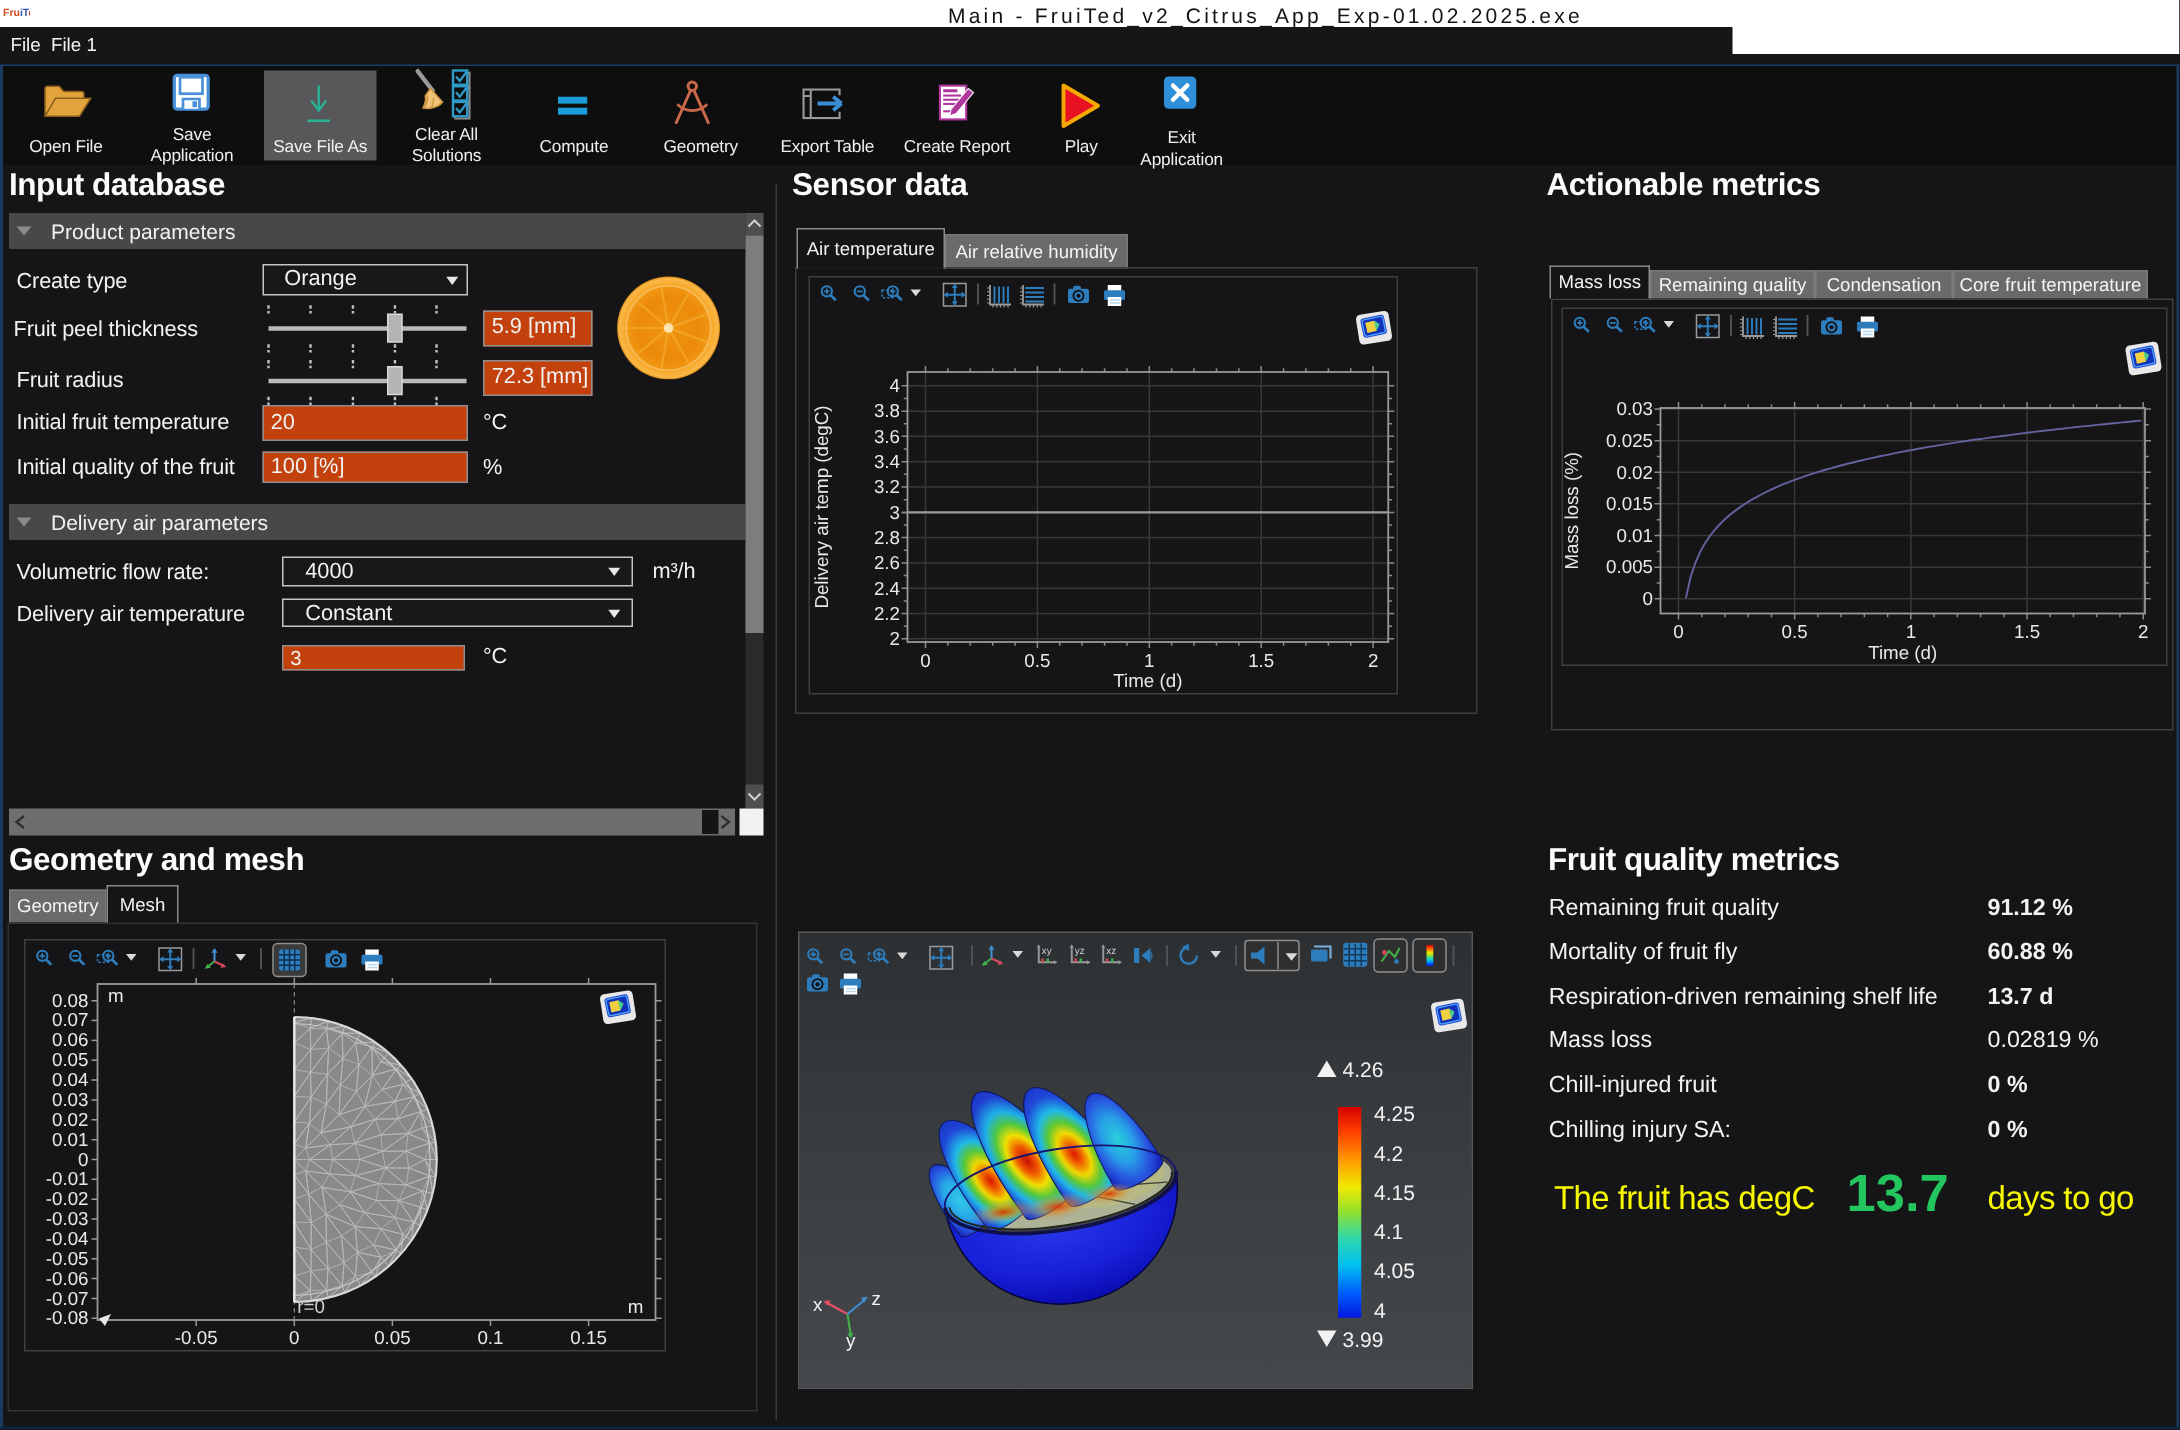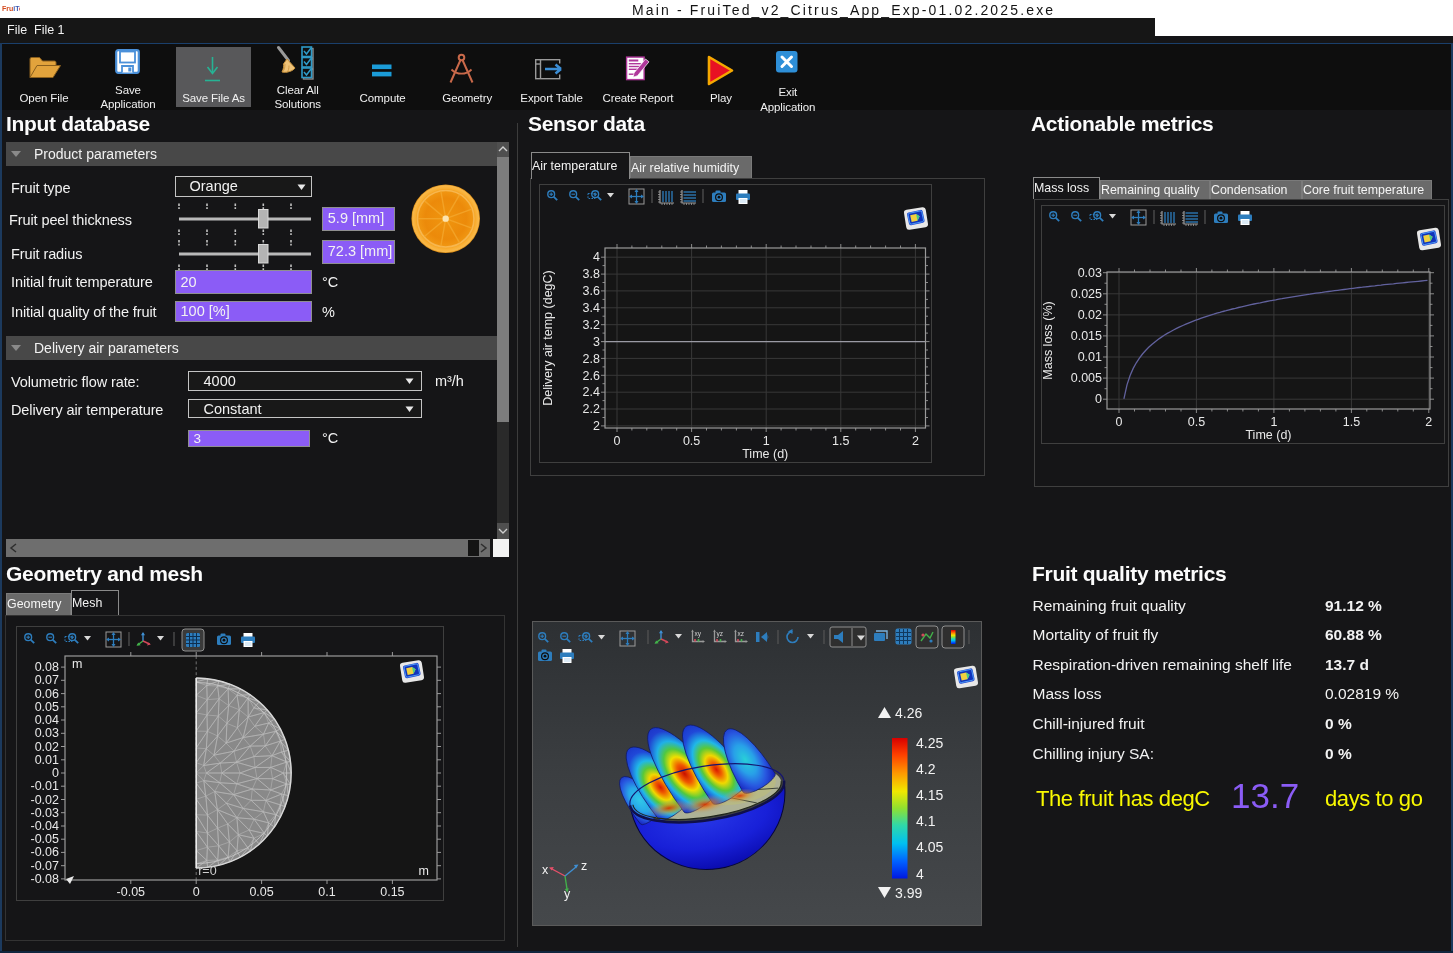--- a/index.html
+++ b/index.html
@@ -5,24 +5,24 @@
 html,body{width:1453px;height:953px;overflow:hidden;background:#151517;
   font-family:"Liberation Sans",sans-serif;-webkit-font-smoothing:antialiased}
 .abs{position:absolute}
 .lbl{color:#f2f2f2}
 .hdr{position:absolute;color:#fcfcfc;font-weight:bold;font-size:21px;letter-spacing:-0.3px}
 .secbar{position:absolute;left:6px;width:491px;height:24px;background:#484848;color:#f2f2f2;
   font-size:14px;line-height:24px;padding-left:28px}
 .sectri{position:absolute;width:0;height:0;border-left:5px solid transparent;
   border-right:5px solid transparent;border-top:6px solid #8a8a8a}
 .flabel{position:absolute;color:#f2f2f2;font-size:14.5px;letter-spacing:-0.1px}
-.ibox{position:absolute;background:#8b5cf6;border:1px solid #8f8f8f;color:#f2f2f2;
+.ibox{position:absolute;background:#c2410c;border:1px solid #8f8f8f;color:#f2f2f2;
   font-size:14.5px;padding-left:5px}
 .dbox{position:absolute;background:#181818;border:1px solid #c4c4c4;color:#f2f2f2;font-size:14.5px}
-.tab{position:absolute;font-size:12.4px;text-align:left;color:#f2f2f2}
+.tab{position:absolute;font-size:12.4px;text-align:center;color:#f2f2f2}
 .tab.on{background:#151517;border:1px solid #8a8a8a;border-bottom:none;z-index:3}
 .tab.off{background:#6a6a6a;border:1px solid #7a7a7a;border-bottom:none;color:#f4f4f4}
 .gbox{position:absolute;border:1px solid #3f3f3f}
 .tbtn-label{position:absolute;color:#f0f0f0;font-size:11.5px;text-align:center;line-height:14.5px;letter-spacing:-0.1px}
 </style></head><body>
 <div class="abs" style="left:0;top:0;width:1453px;height:953px;background:#151517;overflow:hidden">
     <div class="abs" style="left:0;top:0;width:1453px;height:36px;background:#ffffff">
       <div class="abs" style="left:632px;top:2px;width:460px;color:#141414;font-size:14px;letter-spacing:2.15px">Main - FruiTed_v2_Citrus_App_Exp-01.02.2025.exe</div>
       <svg class="abs" style="left:2px;top:4px" width="18" height="8">
         <text x="0" y="6.5" font-size="7" font-weight="bold" fill="#d44a1e" font-family="Liberation Sans,sans-serif">Fru<tspan fill="#3a56b0">iT</tspan><tspan fill="#c42a2a">ed</tspan></text>
@@ -107,21 +107,21 @@
       <div class="tbtn-label" style="left:337.6px;top:46.5px;width:90px">Compute</div>
       <div class="tbtn-label" style="left:422.2px;top:46.5px;width:90px">Geometry</div>
       <div class="tbtn-label" style="left:506.6px;top:46.5px;width:90px">Export Table</div>
       <div class="tbtn-label" style="left:593.0px;top:46.5px;width:90px">Create Report</div>
       <div class="tbtn-label" style="left:675.9px;top:46.5px;width:90px">Play</div>
       <div class="tbtn-label" style="left:742.8px;top:41px;width:90px">Exit<br>Application</div>
     </div>
     <div class="hdr" style="left:6px;top:112px">Input database</div>
     <div class="secbar" style="top:142px">Product parameters</div>
     <div class="sectri" style="left:11px;top:151px"></div>
-    <div class="flabel" style="left:11px;top:179.5px">Fruit type</div>
+    <div class="flabel" style="left:11px;top:179.5px">Create type</div>
     <div class="flabel" style="left:9px;top:211.5px">Fruit peel thickness</div>
     <div class="flabel" style="left:11px;top:245.5px">Fruit radius</div>
     <div class="flabel" style="left:11px;top:274px">Initial fruit temperature</div>
     <div class="flabel" style="left:11px;top:304px">Initial quality of the fruit</div>
     <div class="dbox" style="left:174.5px;top:176px;width:137.5px;height:21px;line-height:19px;padding-left:14px">Orange</div>
     <svg class="abs" style="left:297px;top:184px" width="10" height="7">
       <path d="M0.5 0.5 h8 l-4 5.5 z" fill="#e8e8e8"></path>
     </svg>
     <svg class="abs" style="left:170px;top:198px" width="230" height="80">
       <line x1="9" y1="5.5" x2="9" y2="11.0" stroke="#c2c2c2" stroke-width="1.6" stroke-dasharray="2.4 1.4"></line>
@@ -1595,17 +1595,17 @@
     <div class="abs lbl" style="left:1325px;top:626.1px;font-size:15.5px;font-weight:bold">60.88 %</div>
     <div class="abs lbl" style="left:1032.5px;top:655.7px;font-size:15.5px">Respiration-driven remaining shelf life</div>
     <div class="abs lbl" style="left:1325px;top:655.7px;font-size:15.5px;font-weight:bold">13.7 d</div>
     <div class="abs lbl" style="left:1032.5px;top:685.3000000000001px;font-size:15.5px">Mass loss</div>
     <div class="abs lbl" style="left:1325px;top:685.3000000000001px;font-size:15.5px;font-weight:normal">0.02819 %</div>
     <div class="abs lbl" style="left:1032.5px;top:714.9000000000001px;font-size:15.5px">Chill-injured fruit</div>
     <div class="abs lbl" style="left:1325px;top:714.9000000000001px;font-size:15.5px;font-weight:bold">0 %</div>
     <div class="abs lbl" style="left:1032.5px;top:744.5000000000001px;font-size:15.5px">Chilling injury SA:</div>
     <div class="abs lbl" style="left:1325px;top:744.5000000000001px;font-size:15.5px;font-weight:bold">0 %</div>
     <div class="abs" style="left:1036px;top:786px;color:#f8f800;font-size:22px;letter-spacing:-0.4px">The fruit has degC</div>
-    <div class="abs" style="left:1231px;top:776px;color:#8b5cf6;font-size:35px;font-weight:normal">13.7</div>
+    <div class="abs" style="left:1231px;top:776px;color:#22c55e;font-size:35px;font-weight:bold">13.7</div>
     <div class="abs" style="left:1325px;top:786px;color:#f8f800;font-size:22px;letter-spacing:-0.4px">days to go</div>
     <div class="abs" style="left:0;top:43px;width:2px;height:910px;background:#1c3a5e"></div>
     <div class="abs" style="left:1451px;top:43px;width:2px;height:910px;background:#1c3a5e"></div>
     <div class="abs" style="left:0;top:951px;width:1453px;height:2px;background:#10263e"></div>
   </div>
 </body></html>

